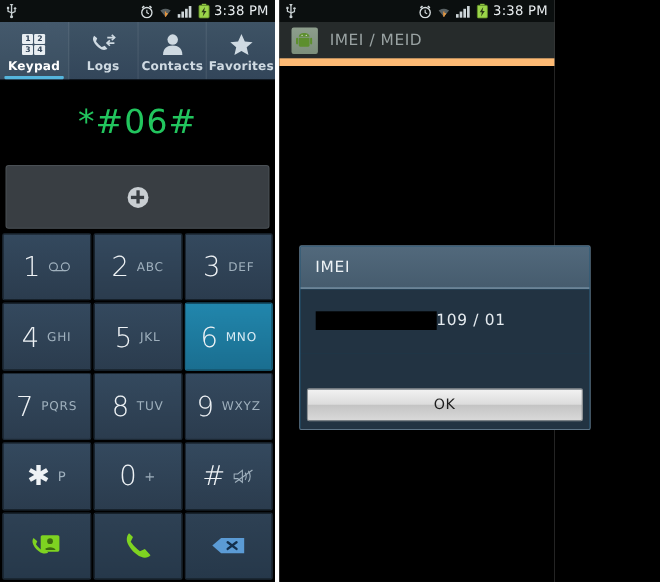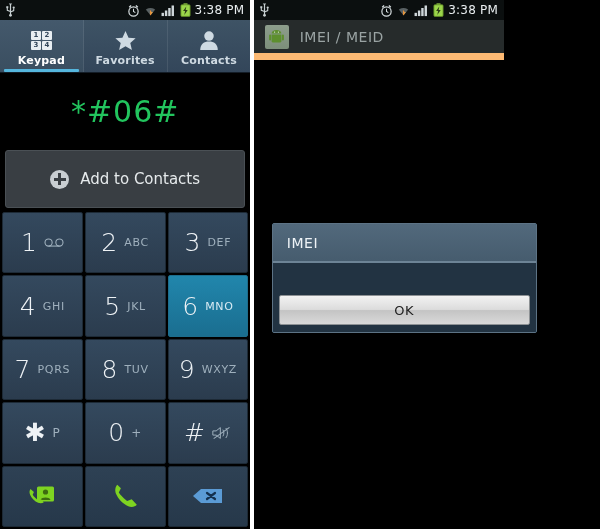--- a/index.html
+++ b/index.html
@@ -193,49 +193,60 @@
           <div class="grid-ico">
             <b>1</b>
             <b>2</b>
             <b>3</b>
             <b>4</b>
           </div>
         </div>
         <div class="tab-label">Keypad</div>
       </div>
 
-
       <div class="tab">
         <div class="tab-ico">
-          <svg width="23" height="21" viewBox="0 0 24 22">
-            <path d="M12 1 L15.2 8 L22.6 8.7 L17 13.6 L18.7 21 L12 17.1 L5.3 21 L7 13.6 L1.4 8.7 L8.8 8 Z" fill="#cfdae2"></path>
+          <svg width="24" height="20" viewBox="0 0 24 20">
+            <path d="M3.6 2.4 C2.5 3.6 2.2 5.6 3 7.6 C4.2 10.7 7.3 13.8 10.4 15 C12.4 15.8 14.4 15.5 15.6 14.4 L13.2 11.6 L10.6 12.7 C9.2 11.9 6.1 8.8 5.3 7.4 L6.4 4.8 Z" fill="#cfdae2"></path>
+            <path d="M15.5 4.2 L22 4.2" stroke="#cfdae2" stroke-width="1.5"></path>
+            <path d="M19.6 1.8 L22.2 4.2 L19.6 6.6" stroke="#cfdae2" stroke-width="1.5" fill="none"></path>
+            <path d="M22 9.2 L15.5 9.2" stroke="#cfdae2" stroke-width="1.5"></path>
+            <path d="M17.9 6.8 L15.3 9.2 L17.9 11.6" stroke="#cfdae2" stroke-width="1.5" fill="none"></path>
           </svg>
         </div>
-        <div class="tab-label">Favorites</div>
+        <div class="tab-label">Logs</div>
       </div>
 
       <div class="tab">
         <div class="tab-ico">
           <svg width="20" height="21" viewBox="0 0 20 22">
             <circle cx="10" cy="6.3" r="5" fill="#cfdae2"></circle>
             <path d="M0.8 21 C0.8 14.6 4.8 12 10 12 C15.2 12 19.2 14.6 19.2 21 Z" fill="#cfdae2"></path>
           </svg>
         </div>
         <div class="tab-label">Contacts</div>
       </div>
+
+      <div class="tab">
+        <div class="tab-ico">
+          <svg width="23" height="21" viewBox="0 0 24 22">
+            <path d="M12 1 L15.2 8 L22.6 8.7 L17 13.6 L18.7 21 L12 17.1 L5.3 21 L7 13.6 L1.4 8.7 L8.8 8 Z" fill="#cfdae2"></path>
+          </svg>
+        </div>
+        <div class="tab-label">Favorites</div>
+      </div>
     </div>
 
     <div class="display">
       <div class="dialed">*#06#</div>
     </div>
 
     <div class="addrow">
       <div class="addbtn">
         <div class="plus-circle"></div>
-        <span>Add to Contacts</span>
       </div>
     </div>
 
     <div class="keypad">
 
       <div class="key">
         <span class="dig">1</span>
         <svg class="ico-vm" viewBox="0 0 24 12">
           <circle cx="5.5" cy="6" r="4.3" fill="none" stroke="#9fb0bd" stroke-width="1.3"></circle>
           <circle cx="18.5" cy="6" r="4.3" fill="none" stroke="#9fb0bd" stroke-width="1.3"></circle>
@@ -383,20 +394,24 @@
         </svg>
       </div>
       <div class="title">IMEI / MEID</div>
     </div>
 
     <div class="rbody">
       <div class="dialog">
         <div class="dlg-title">
           <span>IMEI</span>
         </div>
+        <div class="dlg-body">
+          <span class="redact"></span>
+          <span class="imei-val">109 / 01</span>
+        </div>
         <div class="dlg-footer">
           <div class="okbtn">
             <span>OK</span>
           </div>
         </div>
       </div>
     </div>
   </div>
 
 </div>

